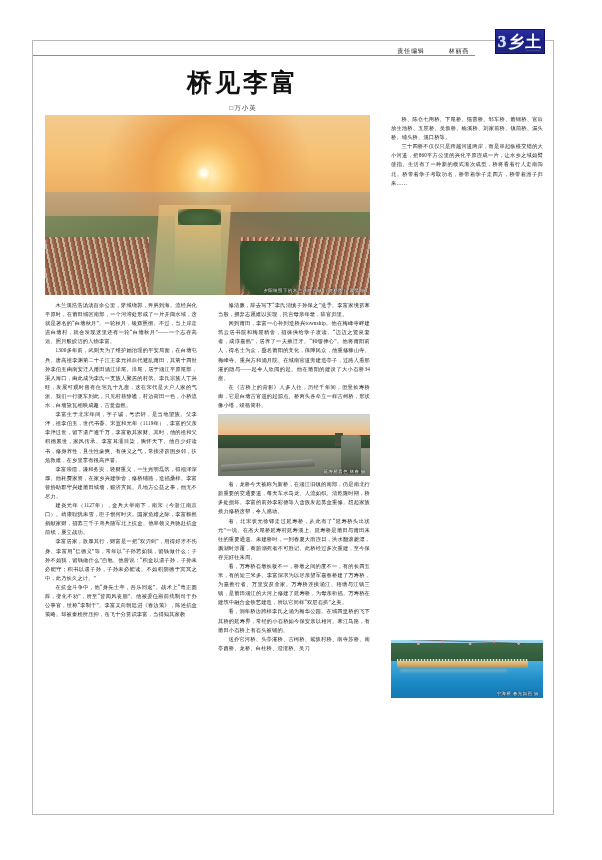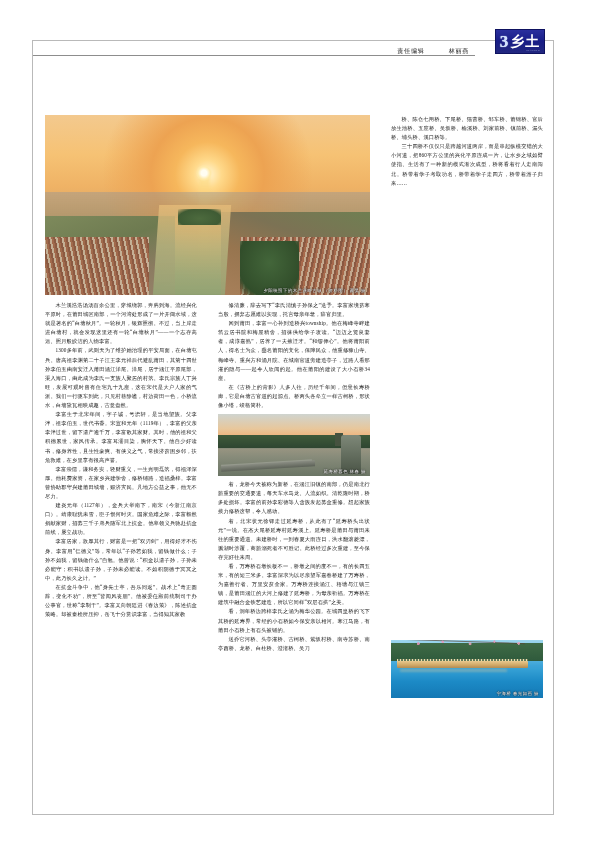--- a/index.html
+++ b/index.html
@@ -29,22 +29,22 @@
     background:linear-gradient(180deg,#2a2f9e 0%,#181d86 50%,#22277f 100%);
     border:1px solid #0e1260;box-sizing:border-box;
     display:flex;align-items:center;justify-content:center;gap:2px;
     overflow:hidden;
   }
   .logo-num{
     color:#cfe0ff;font-size:17px;font-weight:bold;line-height:1;
     font-family:"Liberation Serif",serif;text-shadow:0 0 1px #fff;
   }
   .logo-cn{
-    color:#ffffff;font-size:14px;font-weight:bold;line-height:1;
-    letter-spacing:1px;font-family:Liberation Serif, serif;
+    color:#ffffff;font-size:16px;font-weight:bold;line-height:1;
+    letter-spacing:1px;font-family:Liberation Sans, sans-serif;
   }
   .logo-sub{
     position:absolute;right:4px;bottom:1px;color:#b9c8ee;font-size:2.6px;
     letter-spacing:.3px;
   }
   
   .headline-block{
     position:absolute;left:0;top:28px;width:420px;text-align:center;
   }
   .headline{
@@ -216,20 +216,24 @@
       <span class="ed-label">责任编辑</span>
       <span>林丽燕</span>
     </div>
     <div class="logo-badge">
       <span class="logo-num">3</span>
       <span class="logo-cn">乡土</span>
       <span class="logo-sub">XIANGTU</span>
     </div>
   </div>
 
+  <div class="headline-block">
+    <div class="headline">桥见李富</div>
+    <div class="byline">□万小英</div>
+  </div>
 
   <div class="content">
 
     <div class="figure fig-hero">
       <div class="sky-hero"></div>
       <div class="sun-glow"></div>
       <div class="sun"></div>
       <div class="skyline"></div>
       <div class="bank-l"></div>
       <div class="bank-r"></div>

